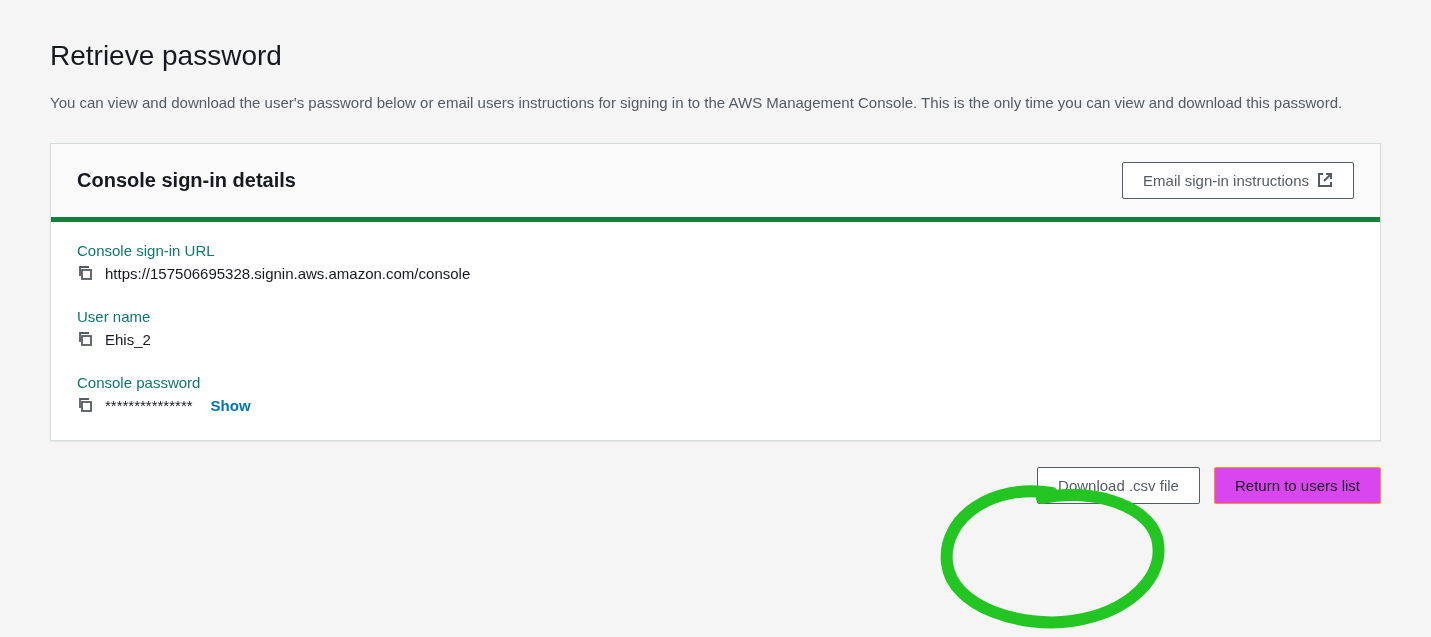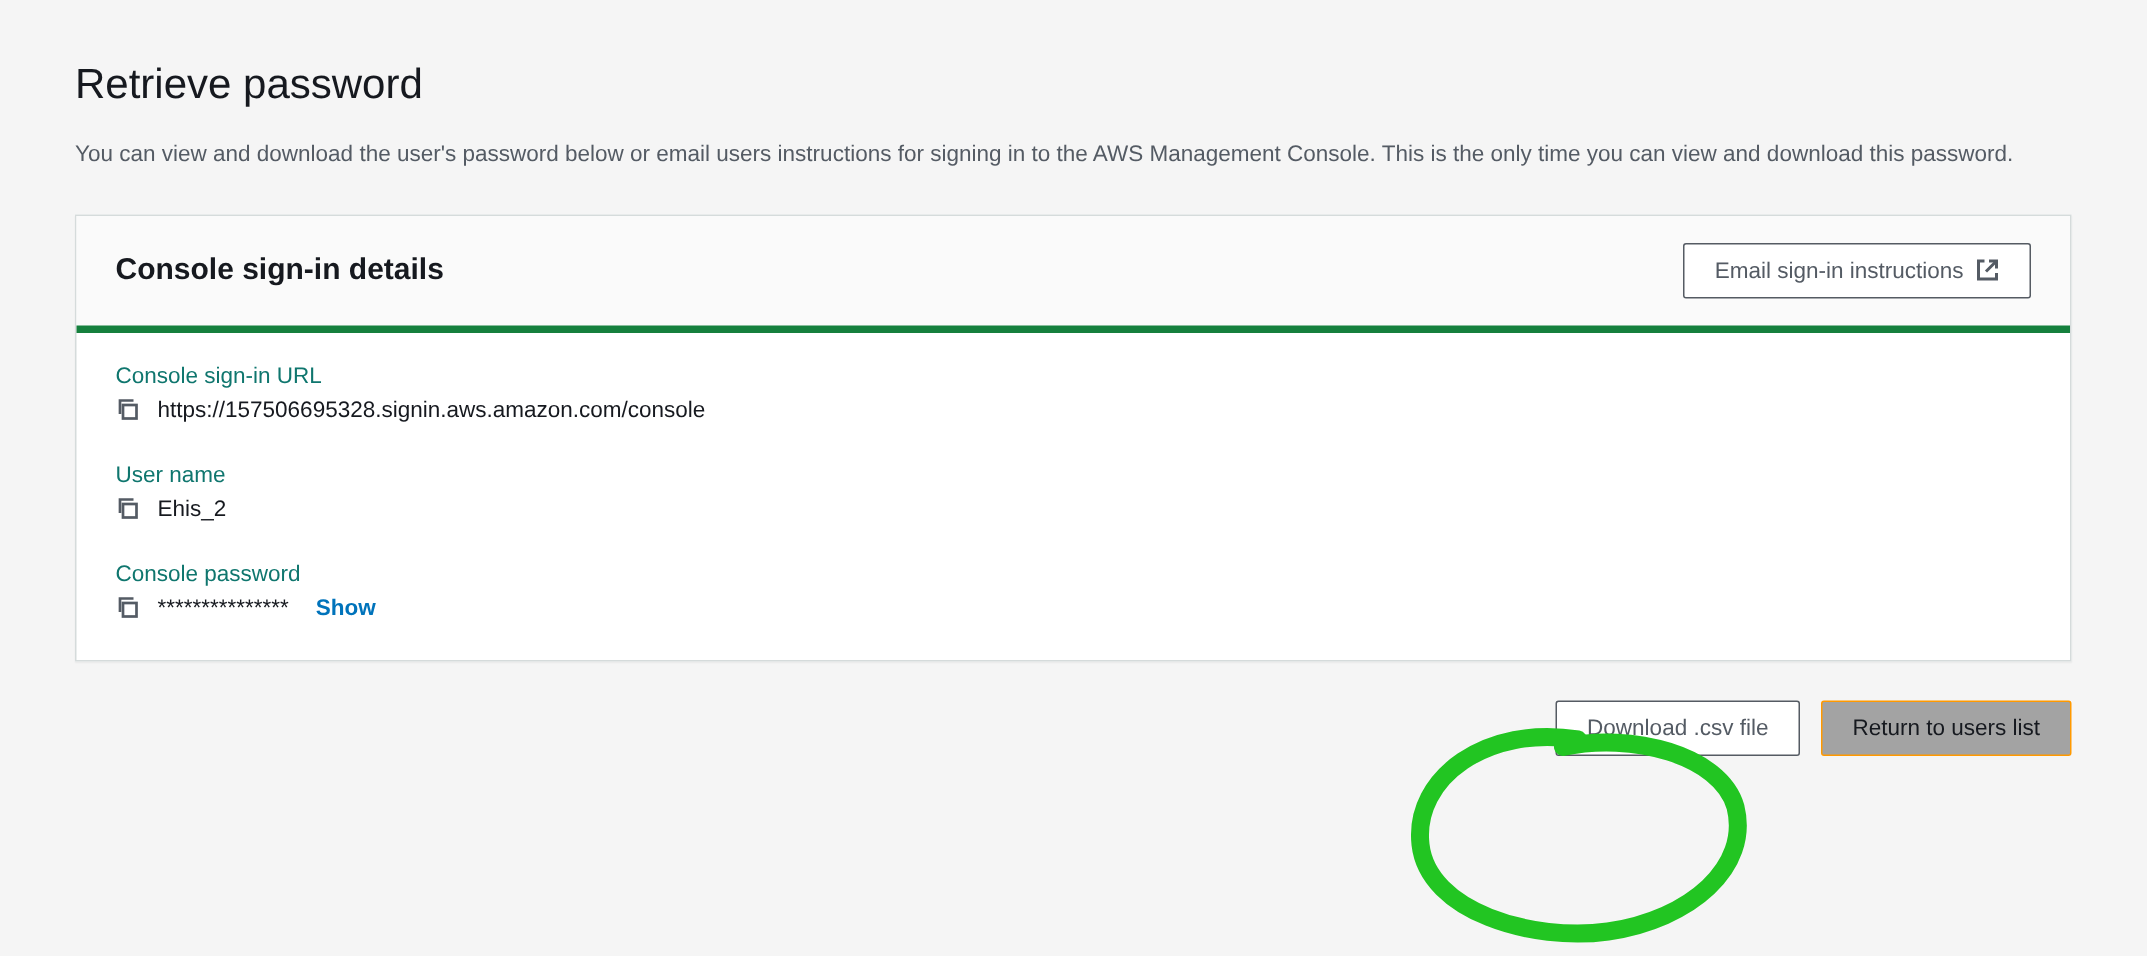--- a/index.html
+++ b/index.html
@@ -56,21 +56,21 @@
     cursor:pointer;
     font-family:inherit;
     line-height:1.4;
   }
   .btn-outline{
     background:#fff;
     color:#545b64;
     border:1px solid #555b63;
   }
   .btn-primary{
-    background:#a3a3a3;
+    background:#d946ef;
     color:#16191f;
     border:1px solid #ff9900;
   }
   .panel-body{
     padding:20px 26px 26px 26px;
   }
   .field{
     margin-bottom:26px;
   }
   .field:last-child{margin-bottom:0;}

